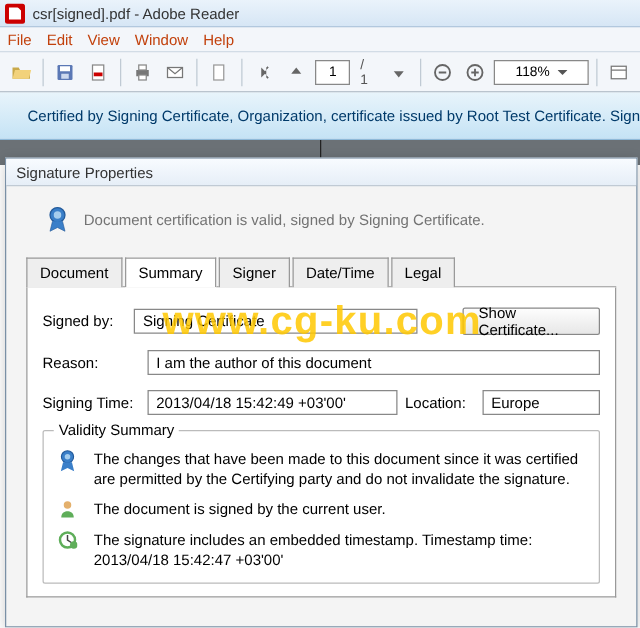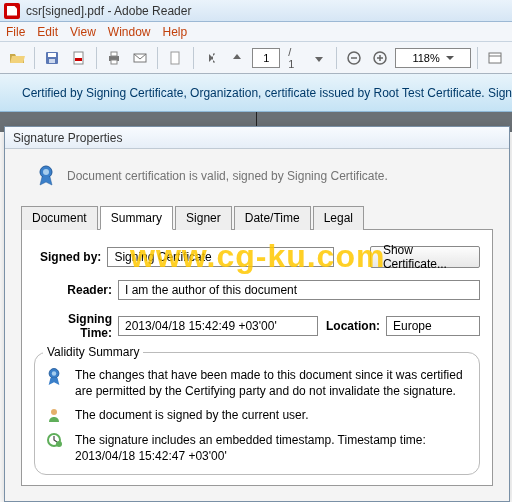--- a/index.html
+++ b/index.html
@@ -34,32 +34,32 @@
   .dlg-body { padding: 16px 16px 0 16px; }
   .dlg-header { display: flex; align-items: center; gap: 12px; padding-left: 16px; }
   .dlg-header-text { font-size: 12px; color: #737373; }
   
   .tabbar { display: flex; margin-top: 18px; position: relative; border-bottom: 1px solid #999; }
   .tab { padding: 4px 10px; border: 1px solid #999; border-bottom: none; background: #eee; font-size: 12px; margin-right: 2px; position: relative; top: 1px; }
   .tab.active { background: #fff; border-bottom: 1px solid #fff; }
   
   .tab-content { background: #fff; border: 1px solid #999; border-top: none; padding: 16px 12px 10px 12px; position: relative; }
   .form-row { display: flex; align-items: center; margin-bottom: 12px; gap: 6px; }
-  .form-row .lbl { text-align: right; width: 78px; font-size: 12px; font-weight: bold; }
+  .form-row .lbl { width: 78px; font-size: 12px; }
   .form-row .lbl.narrow { width: 56px; }
   .txt-field { border: 1px solid #888; background: #fff; height: 20px; padding: 0 6px; font-size: 12px; display: flex; align-items: center; }
   .txt-field.signed { width: 260px; }
   .btn { border: 1px solid #888; background: linear-gradient(#fdfdfd,#e7e7e7); height: 22px; padding: 0 12px; font-size: 12px; display: flex; align-items: center; border-radius: 2px; margin-left: 24px; }
   .txt-field.reason { flex: 1; }
   .txt-field.time { width: 200px; }
   .txt-field.loc { flex: 1 }
   
   .watermark { position: absolute; left: 130px; top: 238px; font-size: 32px; font-weight: bold; color: rgba(255,200,0,.85); pointer-events: none; z-index: 50; letter-spacing: 1px; }
   
-  .fieldset { border: 1px solid #bbb; border-radius: 12px; margin-top: 6px; padding: 4px 10px 10px 10px; }
+  .fieldset { border: 1px solid #bbb; border-radius: 2px; margin-top: 6px; padding: 4px 10px 10px 10px; }
   .fieldset .legend { font-size: 12px; background: #fff; position: relative; top: -12px; left: -2px; padding: 0 4px; display: inline-block; }
   .vs-row { display: flex; gap: 12px; align-items: flex-start; margin-bottom: 12px; margin-top: -4px; }
   .vs-row .icon { width: 18px; flex-shrink: 0; display: flex; justify-content: center; }
   .vs-row .txt { font-size: 12px; line-height: 1.35; }
   
   .ribbon-svg { width: 18px; height: 22px; }
 </style>
 </head>
 <body>
 
@@ -201,21 +201,21 @@
     </div>
 
     <div class="tab-content">
       <div class="form-row">
         <span class="lbl">Signed by:</span>
         <span class="txt-field signed">Signing Certificate</span>
         <div style="flex:1"></div>
         <div class="btn">Show Certificate...</div>
       </div>
       <div class="form-row">
-        <span class="lbl">Reader:</span>
+        <span class="lbl">Reason:</span>
         <span class="txt-field reason">I am the author of this document</span>
       </div>
       <div class="form-row">
         <span class="lbl">Signing Time:</span>
         <span class="txt-field time">2013/04/18 15:42:49 +03'00'</span>
         <span class="lbl narrow">Location:</span>
         <span class="txt-field loc">Europe</span>
       </div>
 
       <div class="fieldset">

